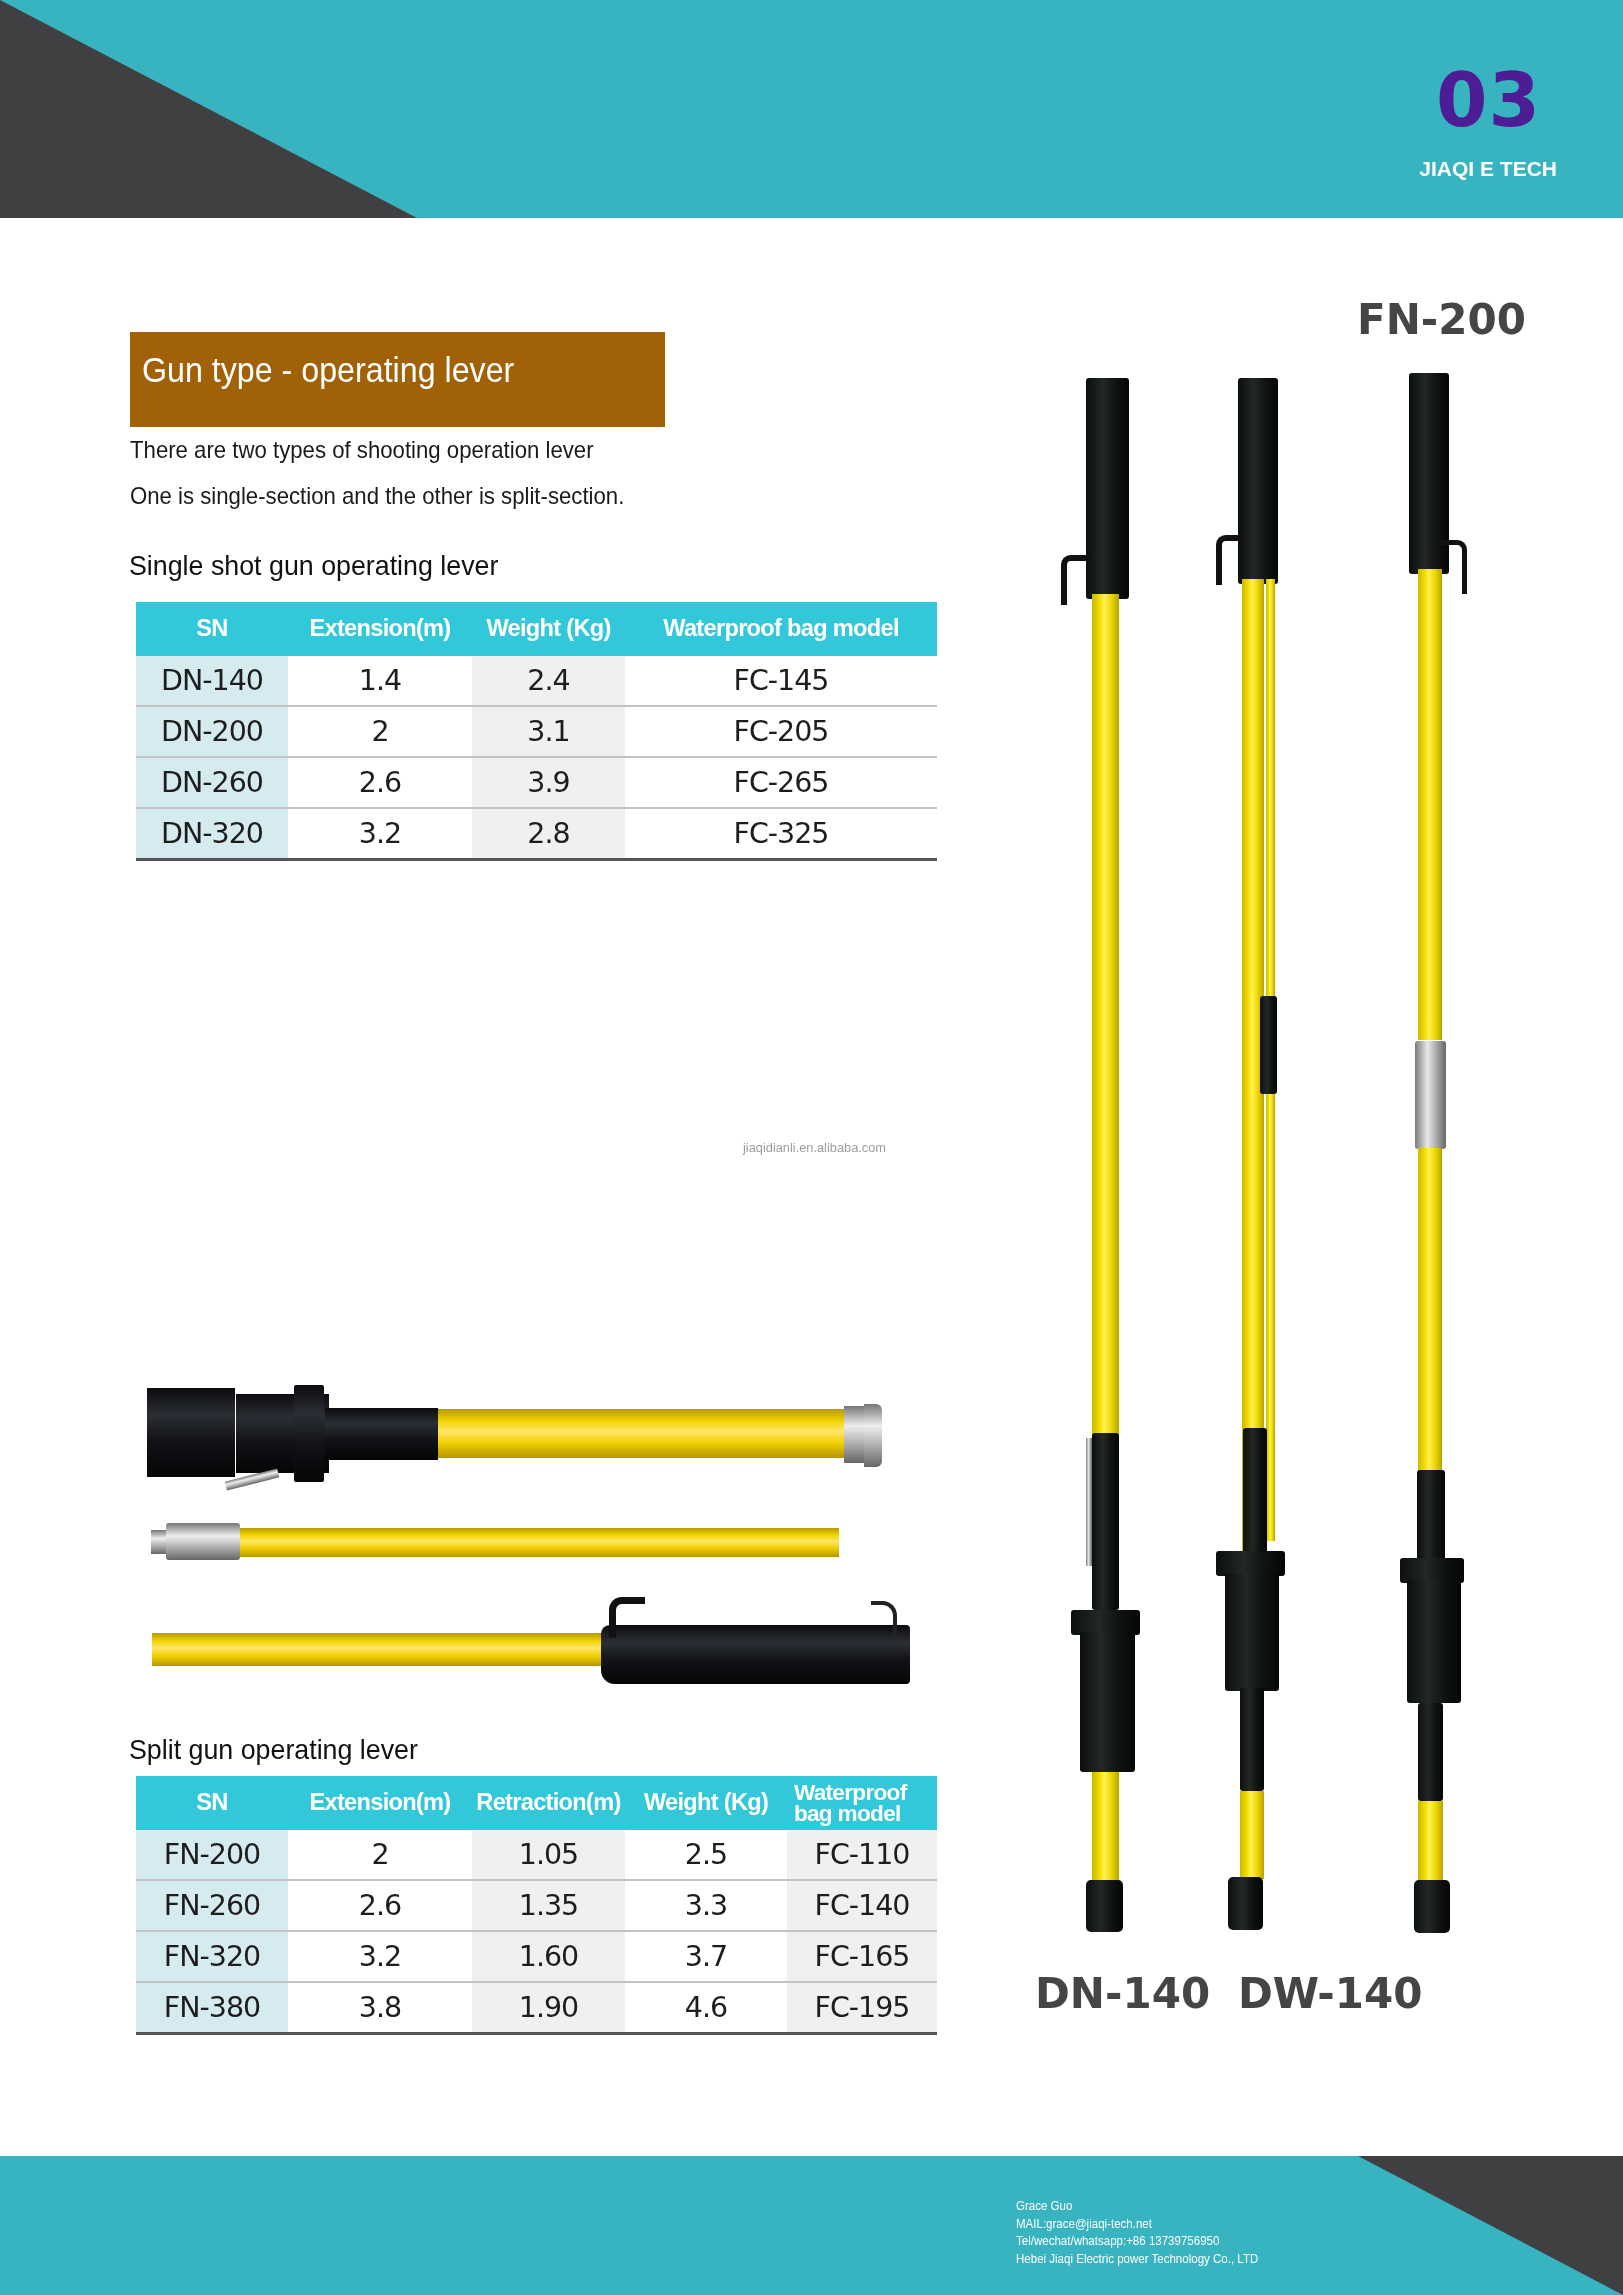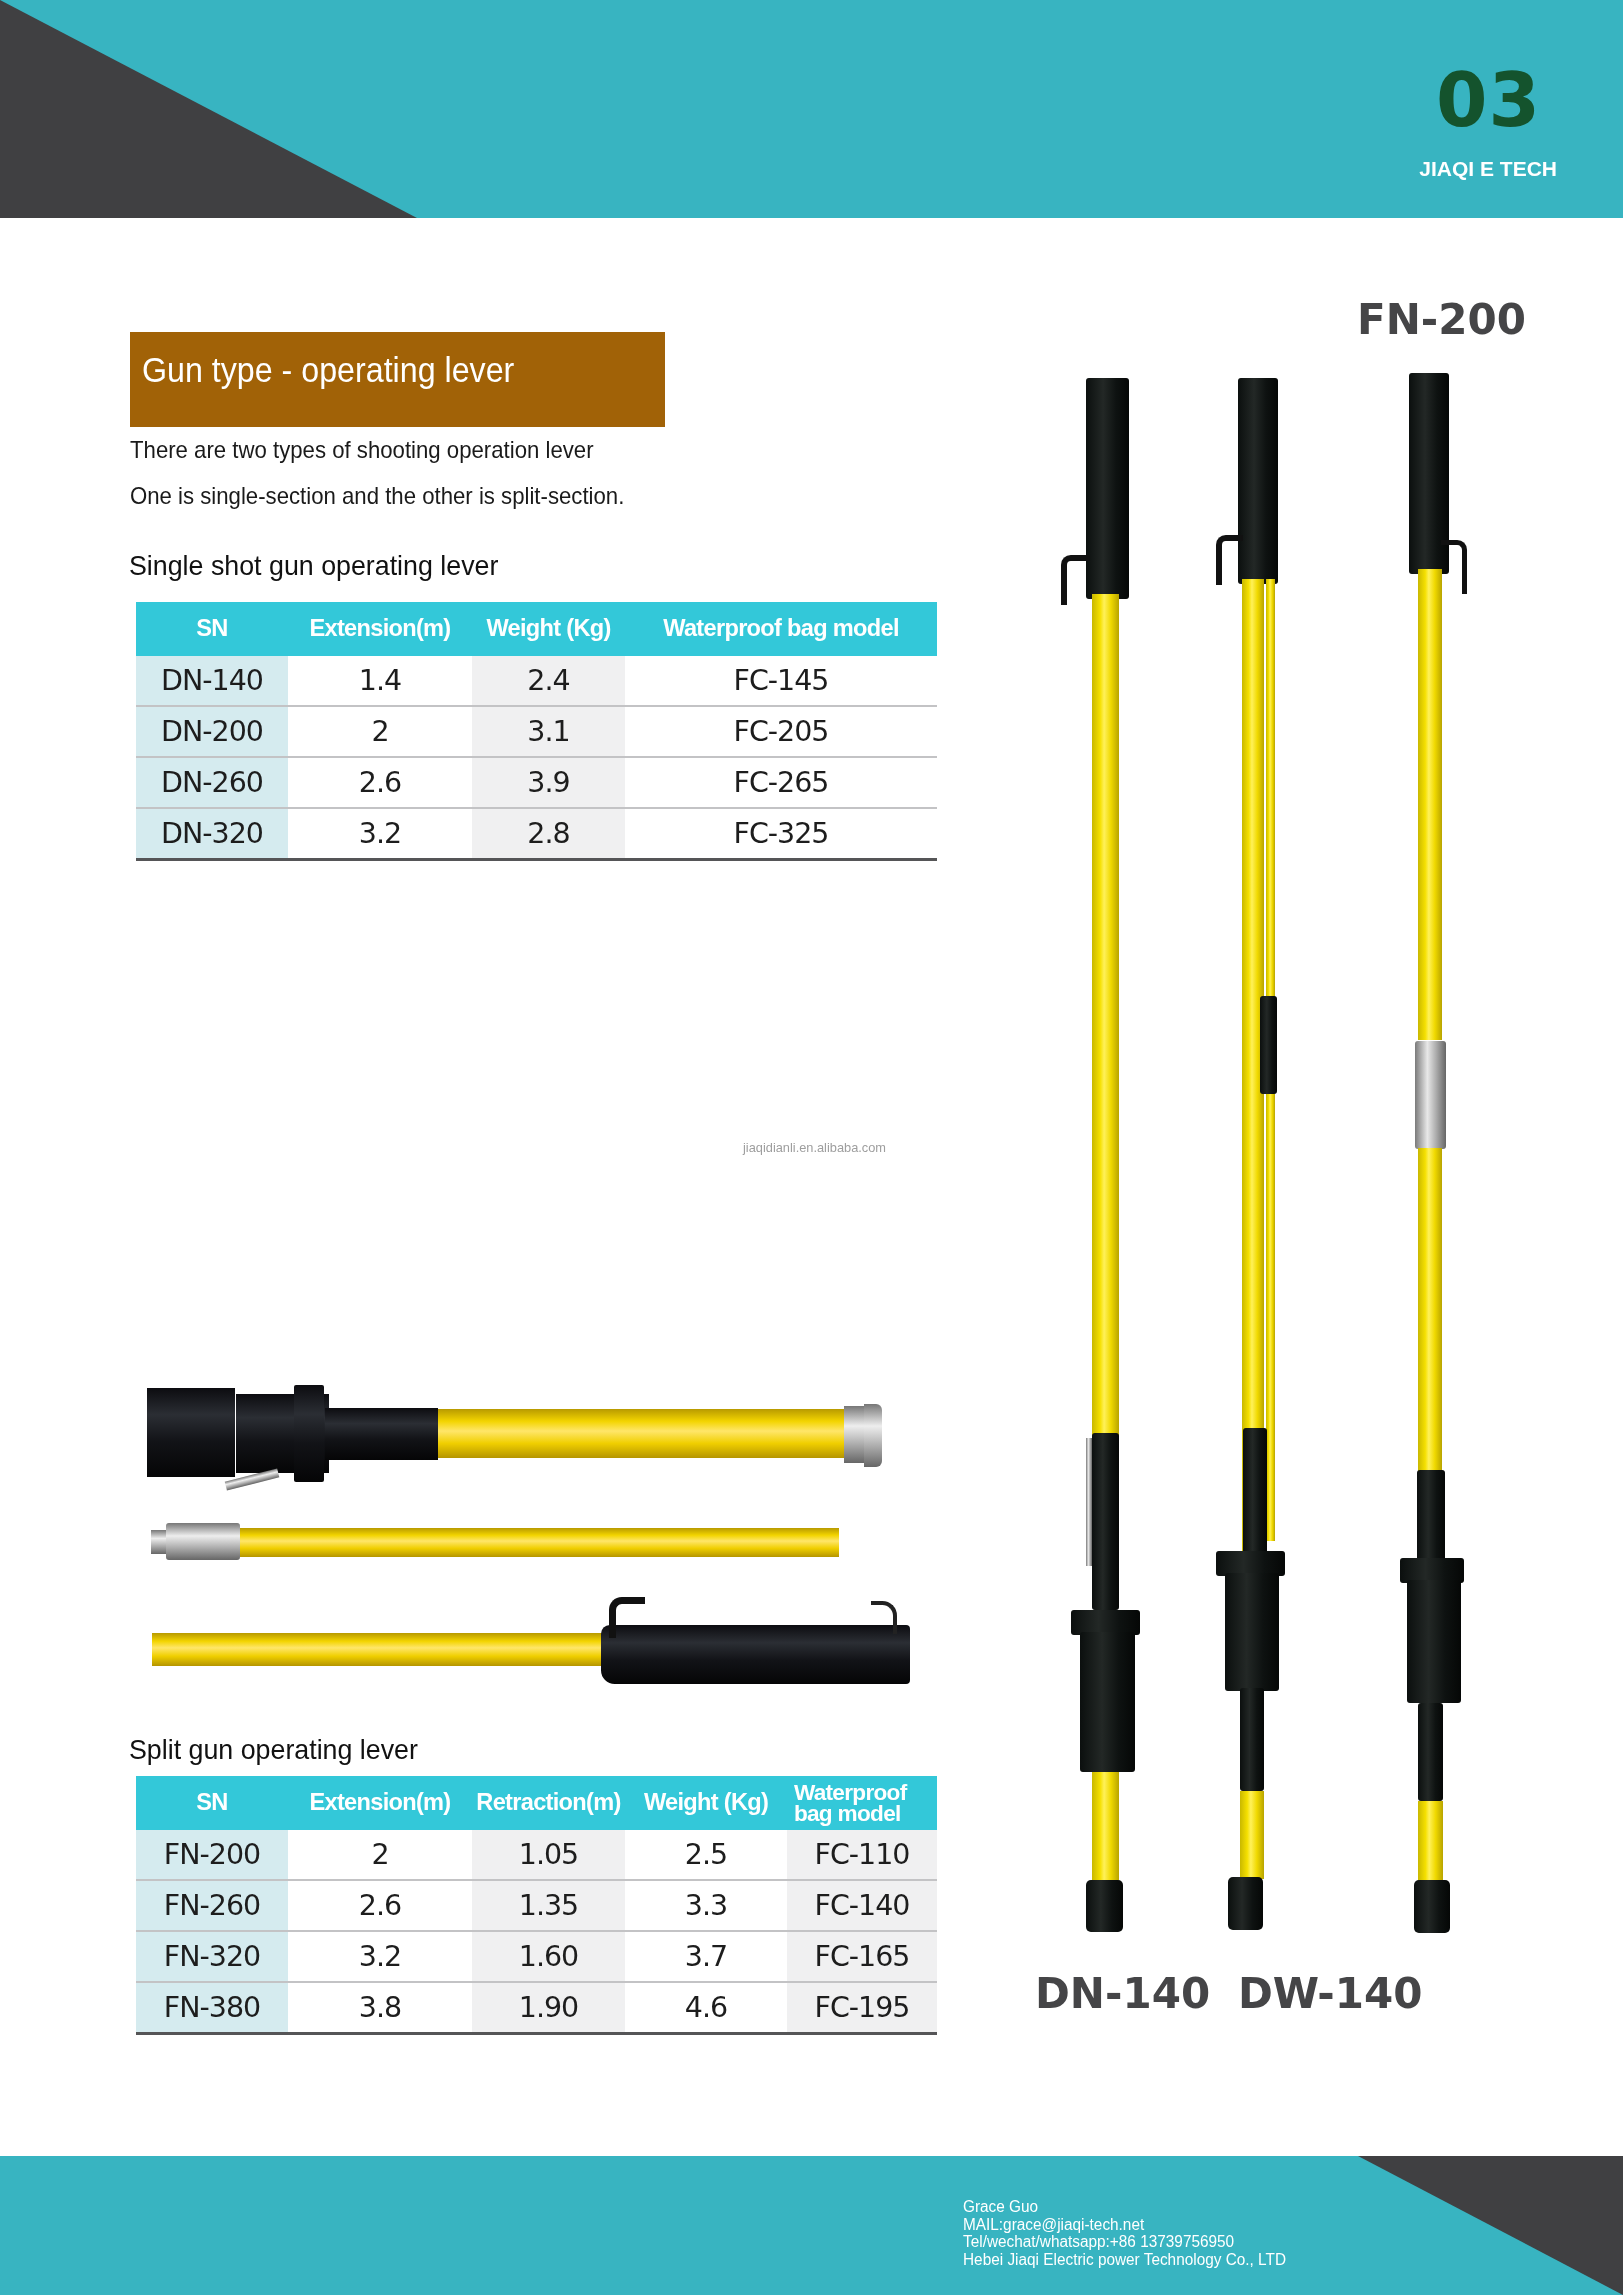--- a/index.html
+++ b/index.html
@@ -14,21 +14,21 @@
     background:#38b4c1;
   }
   .header .dark-tri {
     position:absolute; left:0; top:0; width:417px; height:218px;
     background:#404042;
     clip-path:polygon(0 0, 0 100%, 100% 100%);
   }
   .page-number {
     position:absolute; right:82px; top:63px;
     font-family:"DejaVu Sans", sans-serif; font-weight:bold;
-    font-size:74px; color:#14532d; line-height:1; letter-spacing:1px;
+    font-size:74px; color:#4c1d95; line-height:1; letter-spacing:1px;
   }
   .brand {
     position:absolute; right:66px; top:158px;
     font-family:"Liberation Sans", sans-serif; font-weight:bold;
     font-size:21px; color:#ffffff; line-height:1;
   }
 
   
   .title-bar {
     position:absolute; left:130px; top:332px; width:535px; height:95px;
@@ -95,22 +95,22 @@
   .footer {
     position:absolute; left:0; top:2156px; width:1623px; height:139px;
     background:#38b4c1;
   }
   .footer .dark-tri {
     position:absolute; right:0; top:0; width:265px; height:139px;
     background:#404042;
     clip-path:polygon(0 0, 100% 0, 100% 100%);
   }
   .contact {
-    position:absolute; left:963px; top:42px; color:#fff;
-    font-size:16px; line-height:17.7px; white-space:nowrap;
+    position:absolute; left:1016px; top:42px; color:#fff;
+    font-size:12px; line-height:17.7px; white-space:nowrap;
   }
   .contact div { transform:scaleX(0.96); transform-origin:left; }
 </style>
 </head>
 <body>
 
 <div class="header">
   <div class="dark-tri"></div>
   <div class="page-number">03</div>
   <div class="brand">JIAQI E TECH</div>

